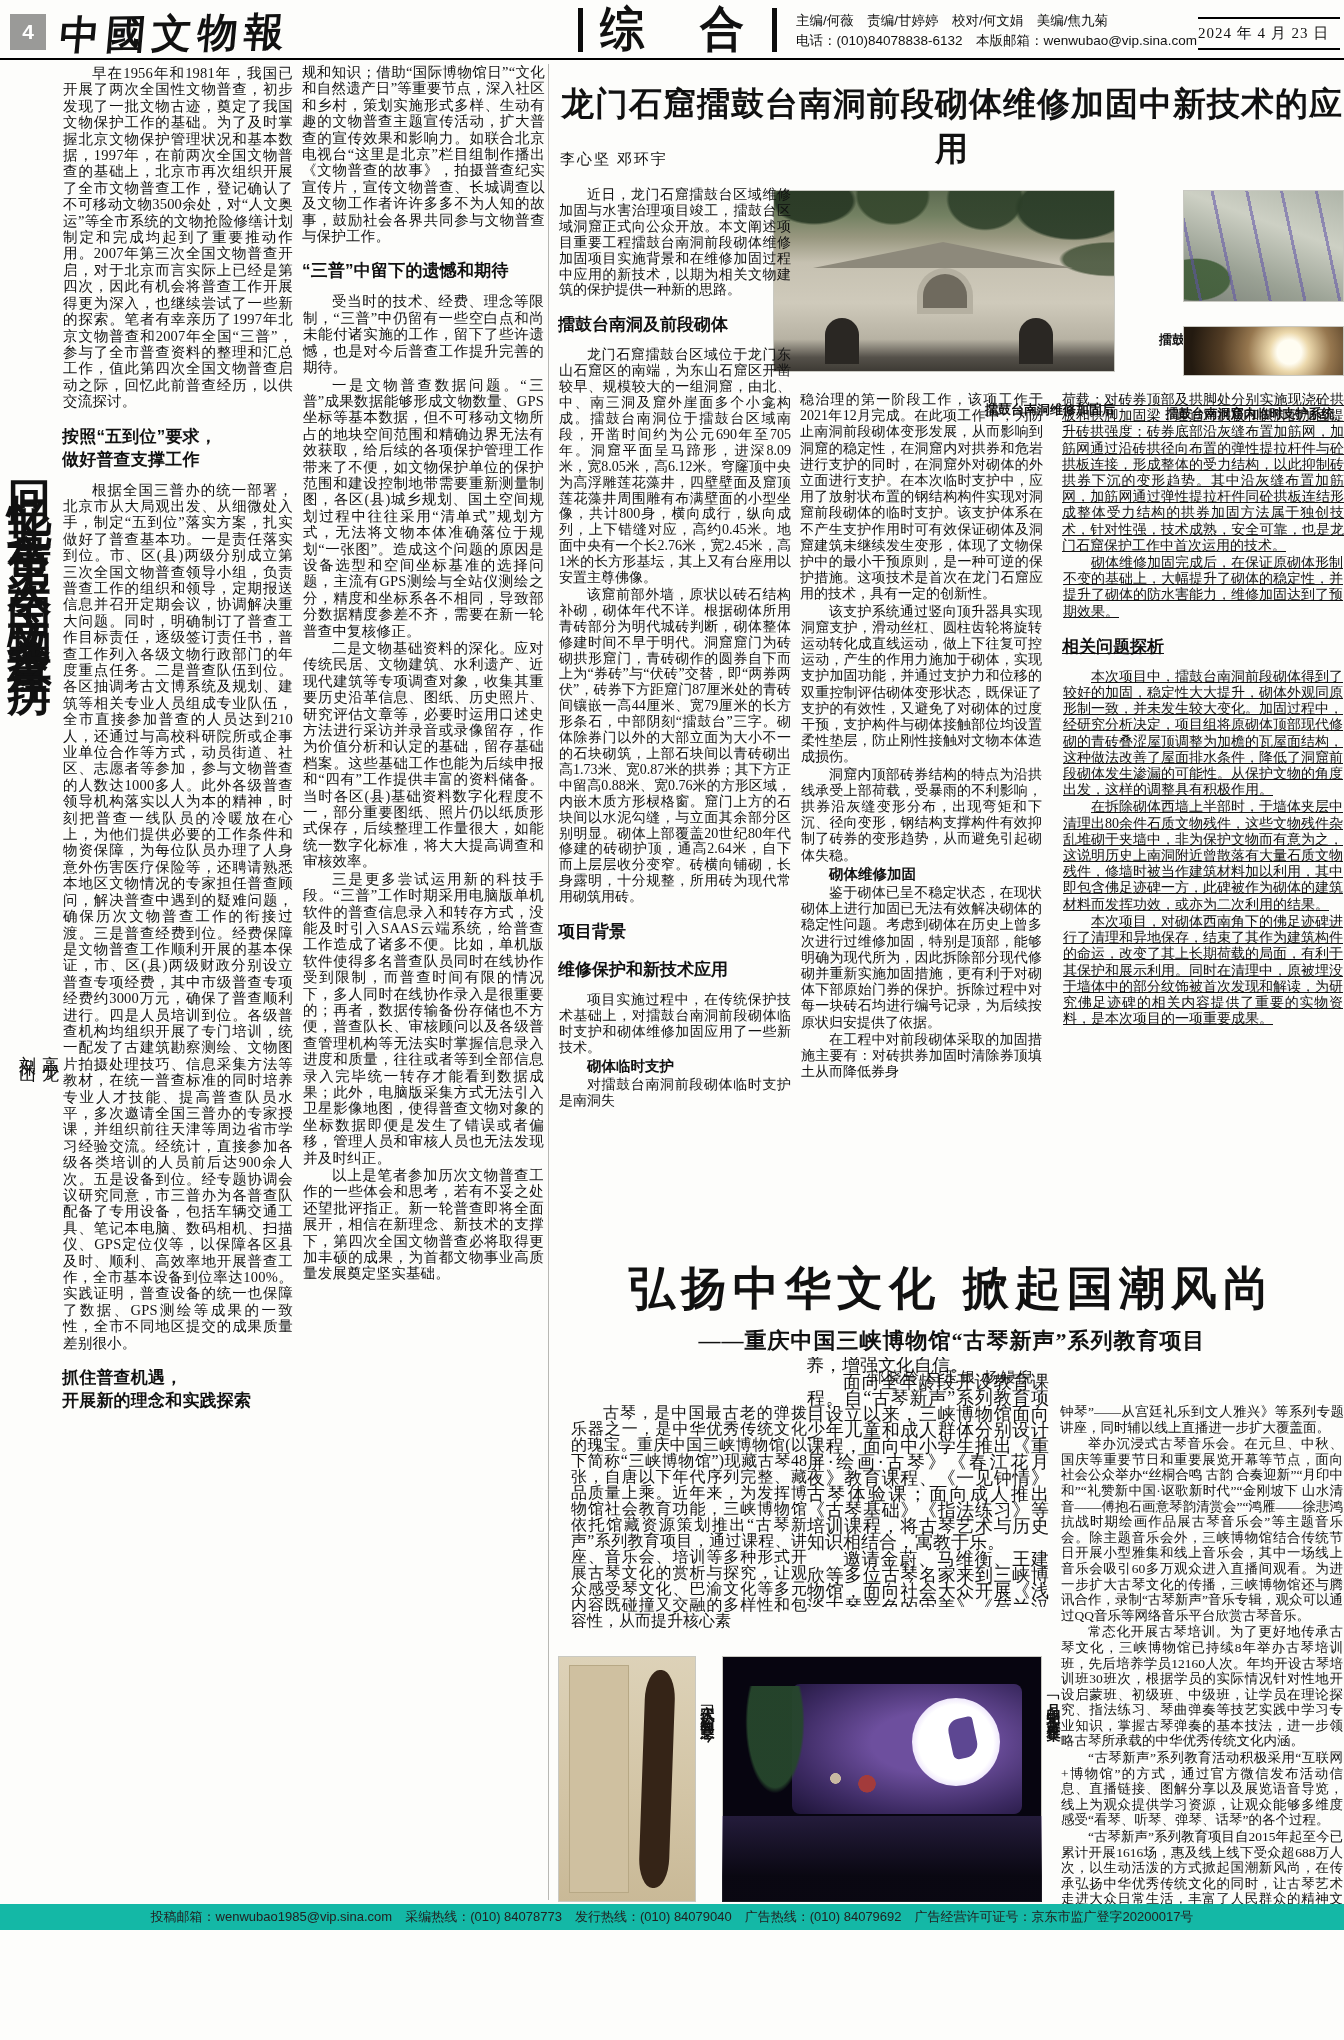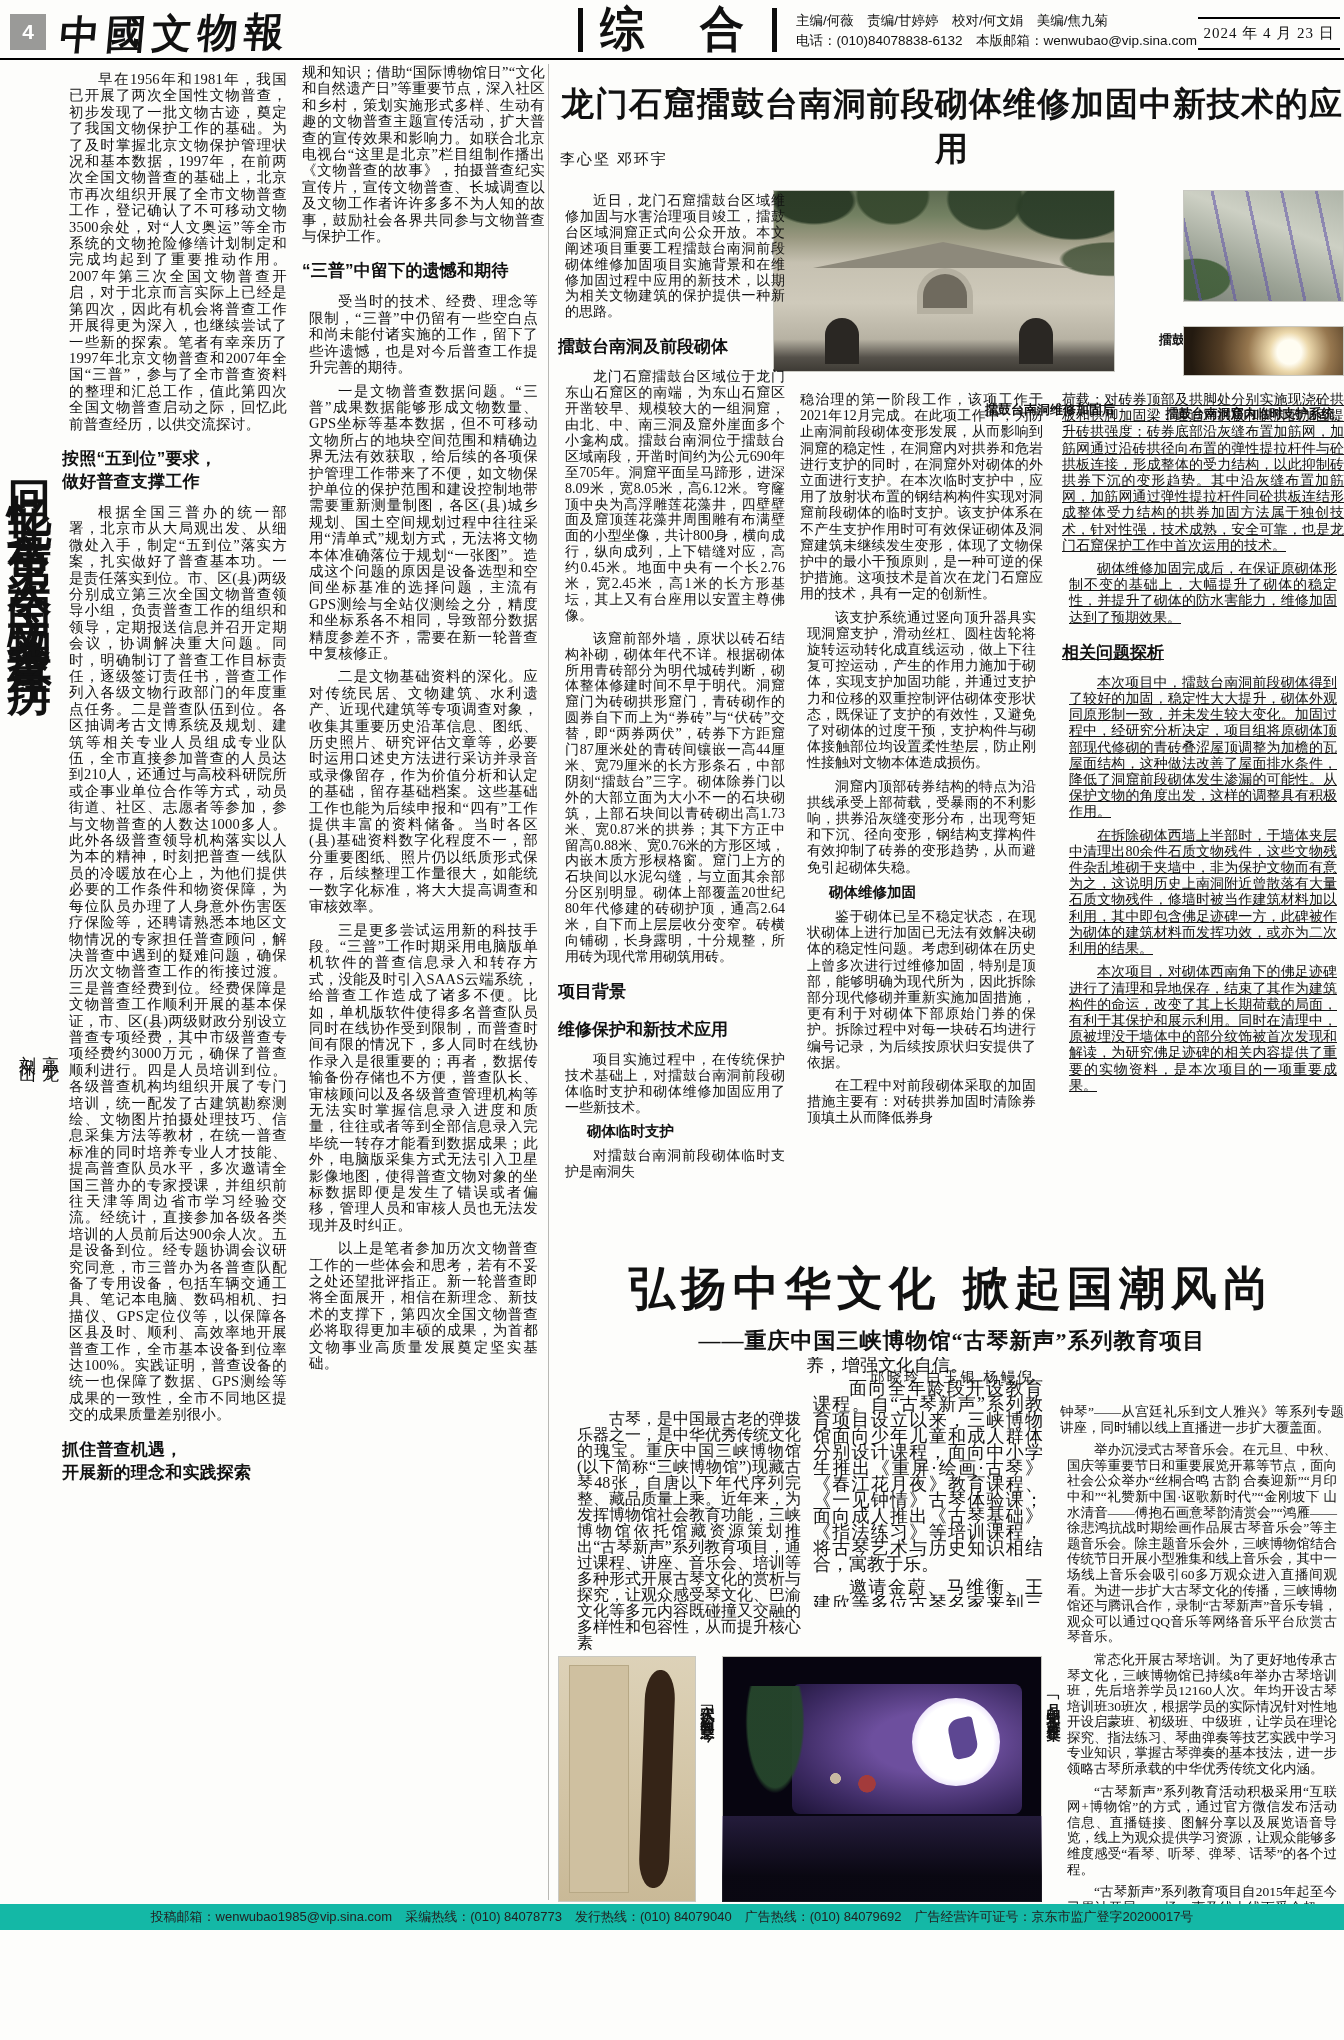--- a/index.html
+++ b/index.html
@@ -9,34 +9,34 @@
   
   .pageno{left:10px;top:14px;width:36px;height:36px;background:#9a9a98;color:#fff;
           font:700 21px "Liberation Sans",sans-serif;text-align:center;line-height:36px;}
   .masthead{left:60px;top:6px;font-weight:900;font-size:40px;letter-spacing:6px;
             transform:skewX(-6deg) rotate(-1deg);font-family:"DejaVu Serif",serif;}
   .secbar{width:5px;height:44px;background:#0c0c0c;top:8px;}
   .section{left:600px;top:0px;font:900 44px "Liberation Sans",sans-serif;letter-spacing:56px;
            transform:scaleY(1.08);white-space:nowrap;}
   .editors{left:796px;top:11px;font:13.5px "Liberation Sans",sans-serif;line-height:20px;color:#111;}
   .datebox{left:1198px;top:17px;width:142px;border-top:2px solid #000;border-bottom:2px solid #000;
-           padding:5px 0;text-align:center;font:15px "Liberation Serif",serif;letter-spacing:1px;}
+           padding:5px 0;font:15px "Liberation Serif",serif;letter-spacing:1px;}
   .hrule{left:0;top:58px;width:1344px;height:2px;background:#000;}
   .vdiv{left:548px;top:64px;width:1px;height:1836px;background:#b8b8b4;}
   
   .vhead{left:2px;top:72px;height:956px;width:58px;writing-mode:vertical-rl;
          font:900 44px "DejaVu Serif",serif;letter-spacing:13px;text-align:center;}
   .vauthors{left:16px;top:1042px;height:190px;writing-mode:vertical-rl;white-space:pre-line;
             font:17px "Liberation Serif",serif;letter-spacing:5px;}
   .col{overflow:hidden;text-align:justify;}
   .colL{font-size:14.5px;line-height:16.4px;letter-spacing:.2px;}
   .col-l1{left:62px;top:64px;width:232px;height:1834px;}
   .col-l2{left:302px;top:64px;width:243px;height:1834px;}
   
-  .seg-p{text-indent:2em;margin:7px;}
+  .seg-p{text-indent:2em;margin:1px;}
   .seg-pc{text-indent:0;margin:0;}
   .seg-h{font:700 17px "Liberation Sans",sans-serif;line-height:23px;margin:15px 0 11px;
          white-space:pre-line;text-indent:0;}
   .seg-b{font:700 14.5px "Liberation Sans",sans-serif;text-indent:2em;margin:1px 0;}
   
   .lm-head{left:560px;top:82px;width:784px;text-align:center;
            font:900 33px "DejaVu Serif",serif;letter-spacing:1px;}
   .lm-byline{left:560px;top:150px;width:784px;font:15px "Liberation Serif",serif;letter-spacing:2px;}
   .col-m1{left:558px;top:186px;width:234px;height:1068px;font-size:14px;line-height:15.9px;}
   .col-m2{left:800px;top:392px;width:243px;height:862px;font-size:14px;line-height:16.2px;}

